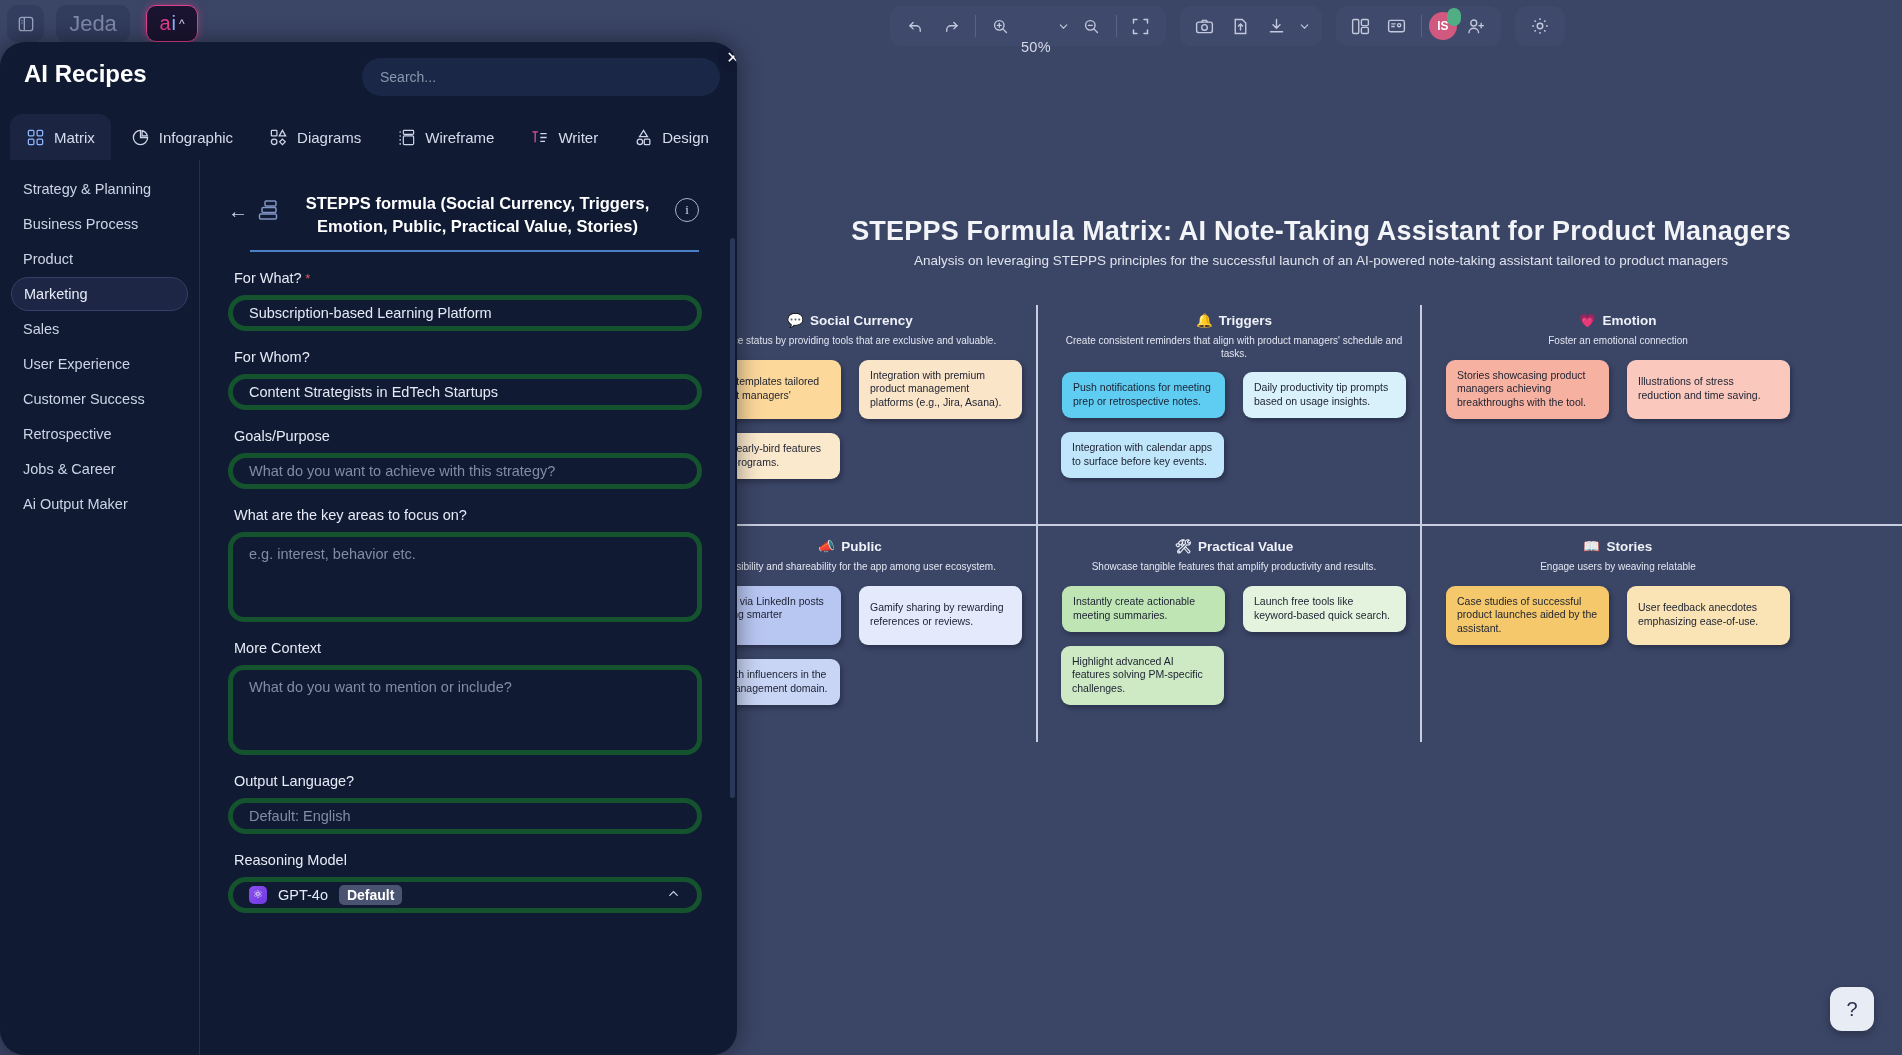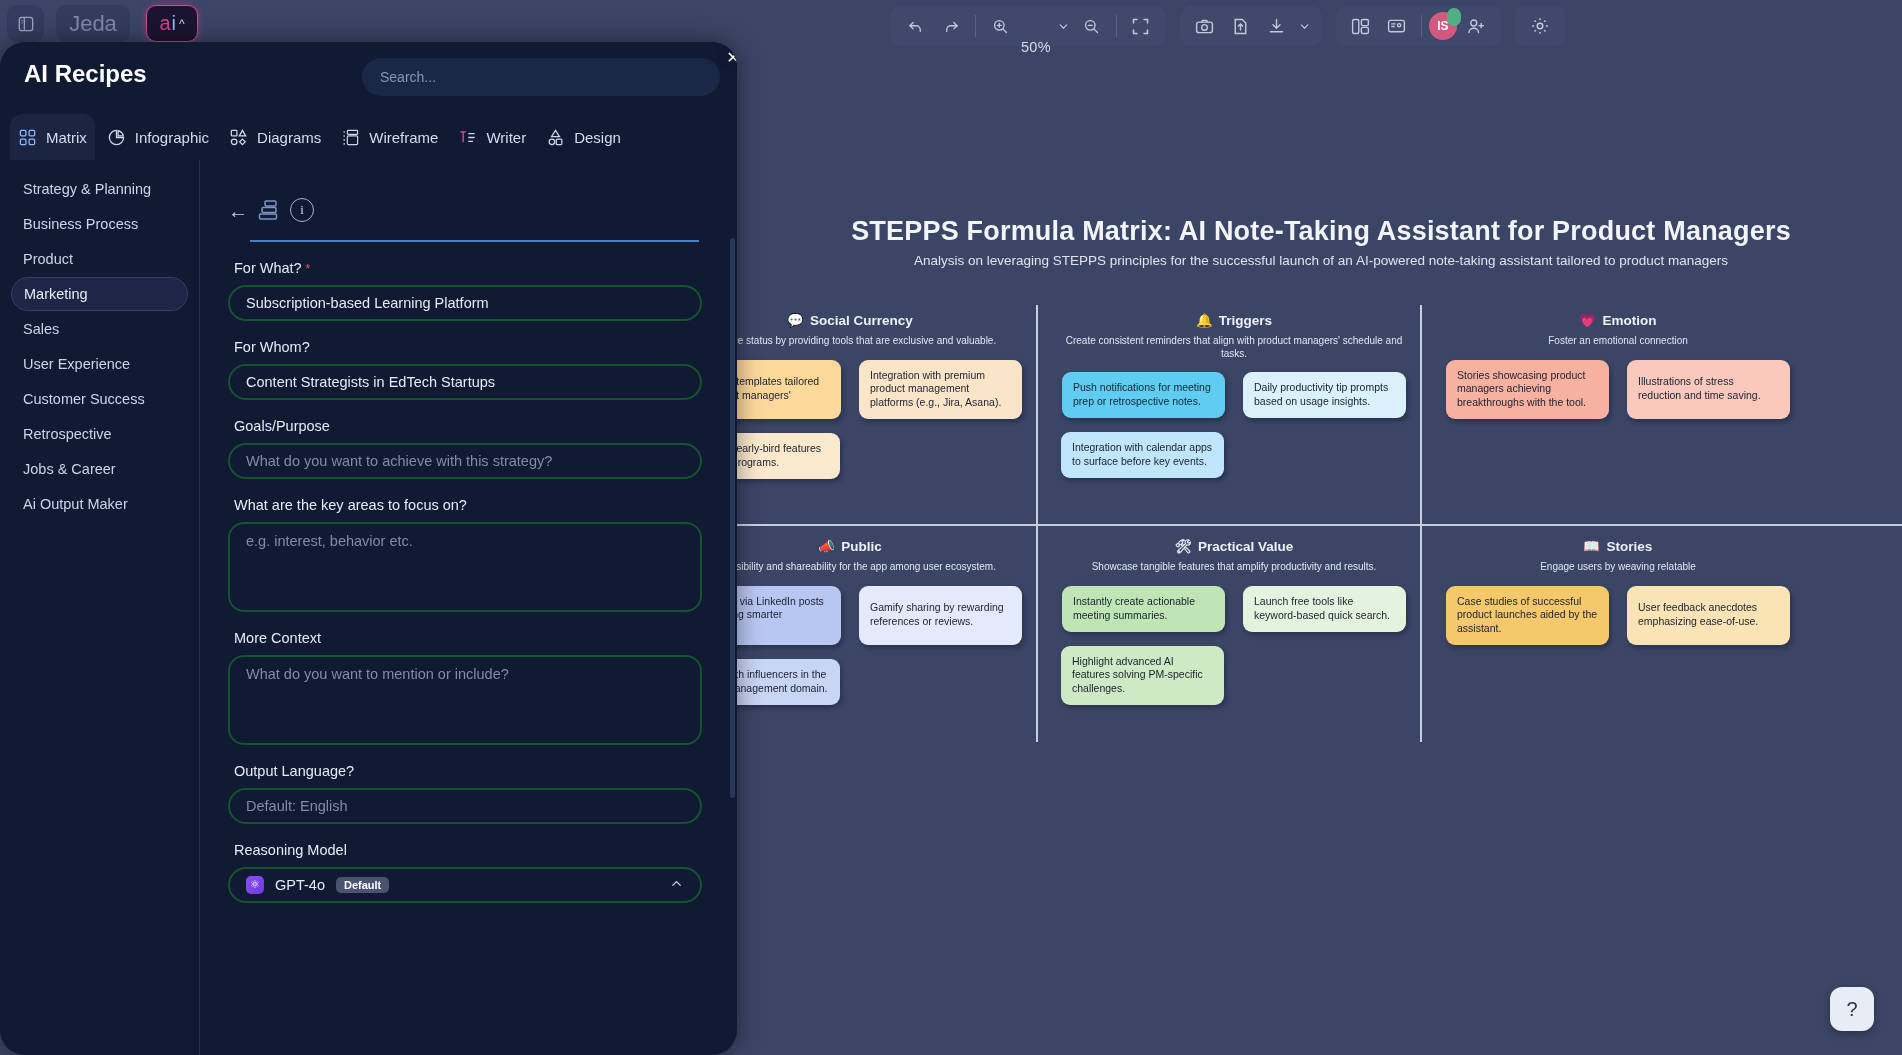--- a/index.html
+++ b/index.html
@@ -124,21 +124,21 @@
     border-radius: 50%; background: #0f1830; color: #fff;
     display: flex; align-items: center; justify-content: center; z-index: 6;
   }
 
   .tabs {
     position: absolute; left: 10px; top: 72px; height: 46px;
     display: flex; align-items: center; gap: 4px;
   }
   .tab {
     display: flex; align-items: center; gap: 9px; height: 46px;
-    padding: 0 8px; border-radius: 12px 12px 0 0;
+    padding: 0 16px; border-radius: 12px 12px 0 0;
     color: #d6dcec; font-size: 15px; white-space: nowrap;
   }
   .tab.active { background: #1b2542; }
   .tab .tico { display: flex; align-items: center; }
 
   .panel-body {
     position: absolute; left: 0; top: 118px; right: 0; bottom: 0;
     display: flex;
   }
   .side {
@@ -172,21 +172,21 @@
   }
   .title-rule { height: 1.5px; background: #4a80c8; margin: 12px 0 0 22px; }
 
   .fields { margin-top: 18px; }
   .flabel {
     color: #e6ebf6; font-size: 14.5px; margin: 0 0 9px 6px;
   }
   .flabel .req { color: #e05a5a; font-size: 13px; }
   .finput, .ftextarea, .fselect {
     width: 474px; background: transparent;
-    border: 2px solid #14532d; border-radius: 22px;
+    border: 5px solid #14532d; border-radius: 22px;
     color: #e5eaf6; font-size: 14.5px; font-family: inherit;
     padding: 0 16px; outline: none; display: flex; align-items: center;
   }
   .finput { height: 36px; }
   .finput input { width:100%; height:100%; background:transparent; border:none; outline:none; color:#e5eaf6; font-size:14.5px; font-family:inherit; }
   .finput input::placeholder { color: #818ca5; }
   .ftextarea {
     height: 90px; border-radius: 16px; padding: 9px 16px; align-items: flex-start;
     resize: none; color: #818ca5; overflow: hidden;
   }
@@ -194,21 +194,21 @@
   .fgroup { margin-bottom: 18px; }
   .fselect { height: 36px; justify-content: space-between; }
   .model-row { display: flex; align-items: center; gap: 11px; }
   .model-ico {
     width: 18px; height: 18px; border-radius: 5px;
     background: linear-gradient(135deg,#8d4ff0,#6d3ae0);
     display: flex; align-items: center; justify-content: center;
     color: #fff; font-size: 11px;
   }
   .badge {
-    background: #4a5470; color: #fff; font-size: 11px; font-weight: 600;
+    background: #4a5470; color: #fff; font-size: 14px; font-weight: 600;
     padding: 2px 8px; border-radius: 5px;
   }
   .scrollbar {
     position: absolute; right: 2px; top: 78px; width: 5px; height: 560px;
     background: #2b3758; border-radius: 3px;
   }
 
   
   .help {
     position: absolute; right: 28px; bottom: 24px;
@@ -552,20 +552,21 @@
       <div class="form">
         <div class="form-head">
           <div class="back-arrow">←</div>
           <div class="stack-icon">
             <svg width="22" height="26" viewBox="0 0 22 26" fill="none" stroke="#7f93c4" stroke-width="1.5">
               <rect x="7" y="3" width="11" height="5" rx="1.2"></rect>
               <rect x="4" y="9.5" width="14" height="5" rx="1.2"></rect>
               <rect x="1.5" y="16" width="17" height="5" rx="1.2"></rect>
             </svg>
           </div>
+          <div class="form-title">STEPPS formula (Social Currency, Triggers, Emotion, Public, Practical Value, Stories)</div>
           <div class="info-btn">i</div>
         </div>
         <div class="title-rule"></div>
 
         <div class="fields">
             <div class="fgroup">
               <div class="flabel"><span>For What?</span><span class="req"> *</span></div>
               <div class="finput">
                 <input type="text" placeholder="" value="Subscription-based Learning Platform" style="">
               </div>

